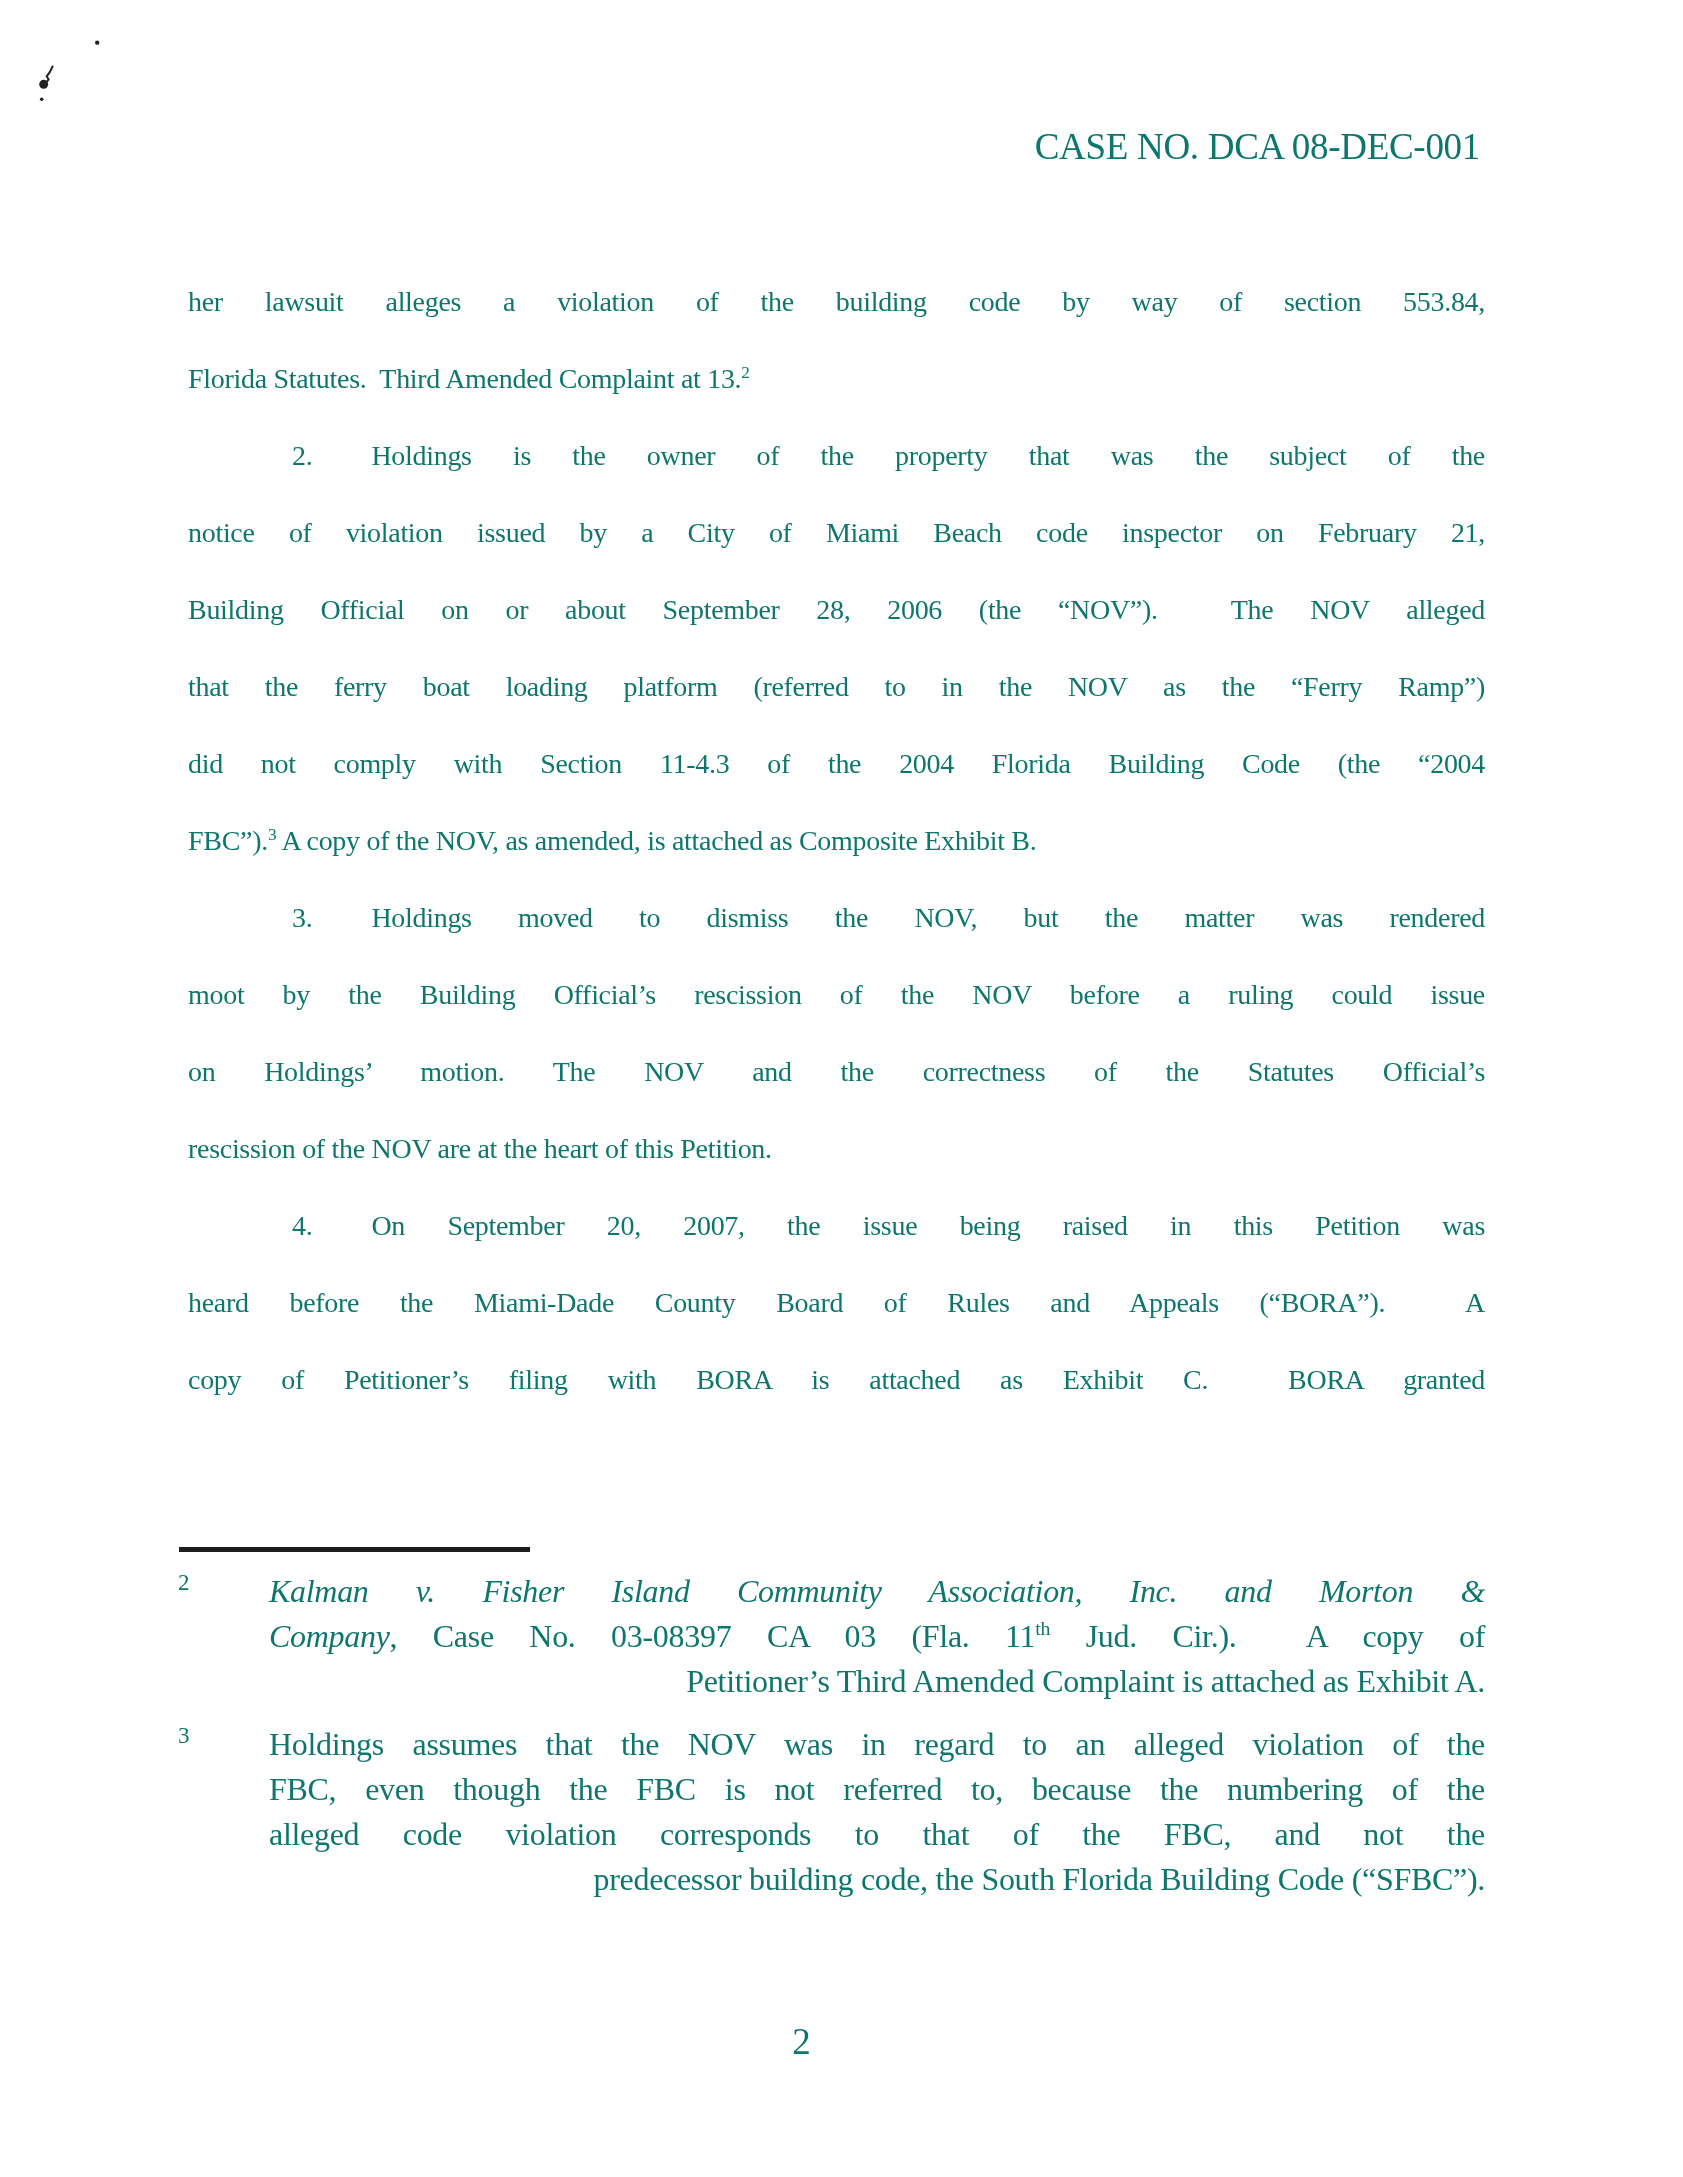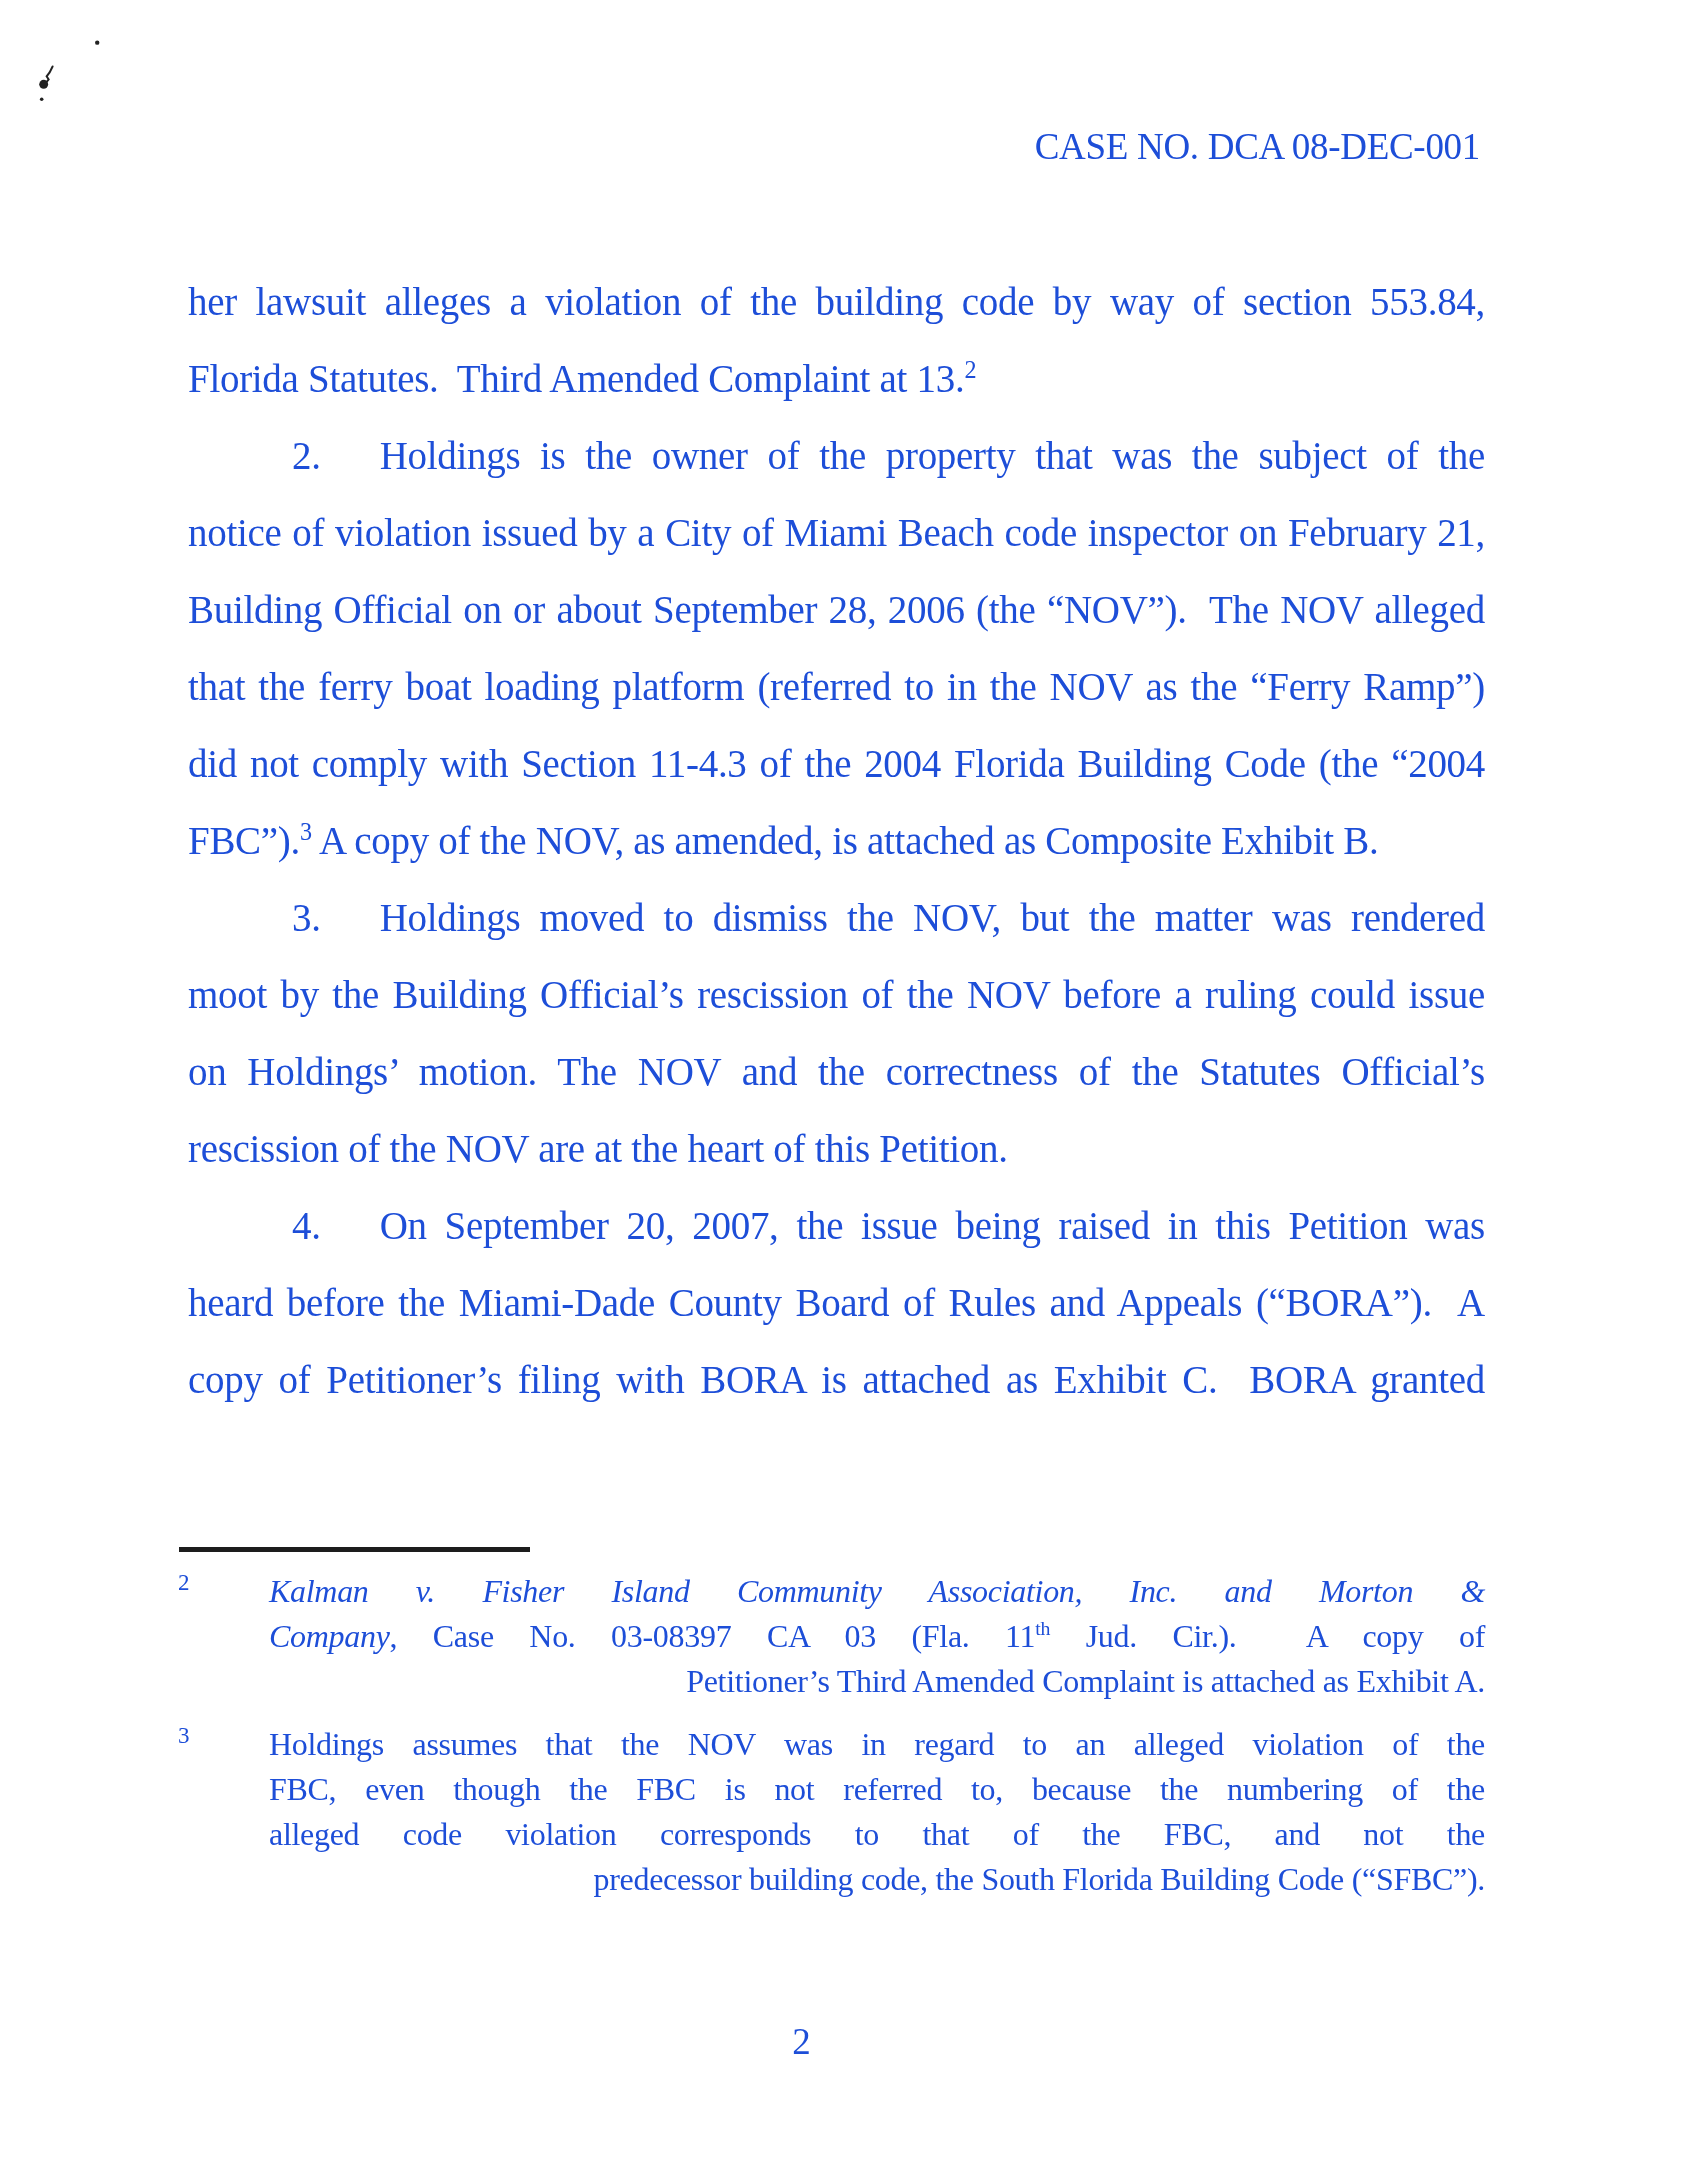--- a/index.html
+++ b/index.html
@@ -2,39 +2,39 @@
 <html><head>
 <meta charset="utf-8">
 <style>
   html, body { margin: 0; padding: 0; background: #9a9a9a; }
   .page {
     position: relative;
     width: 1683px;
     height: 2177px;
     margin: 0 auto;
     background: #ffffff;
-    color: #1d4ed8;
+    color: #0f766e;
     font-family: "Liberation Serif", "DejaVu Serif", serif;
     overflow: hidden;
   }
   .pen-mark { position: absolute; left: 0; top: 0; width: 129px; height: 119px; }
   .case-number {
     position: absolute;
     top: 125px;
     right: 203px;
     font-size: 37px;
     letter-spacing: -0.3px;
     white-space: nowrap;
   }
   .doc-body {
     position: absolute;
     left: 188px;
     top: 263px;
     width: 1297px;
-    font-size: 39px;
+    font-size: 28px;
     letter-spacing: -0.3px;
   }
   .doc-body .tline { height: 77px; line-height: 77px; }
   .tline { white-space: normal; }
   .just { text-align: justify; text-align-last: justify; }
   .sp-indent { display: inline-block; width: 104px; height: 1px; }
   .sp-tab { display: inline-block; width: 59px; height: 1px; }
   .sup { vertical-align: super; font-size: 0.62em; line-height: 0; }
   .it { font-style: italic; }
   .footnote-sep {

